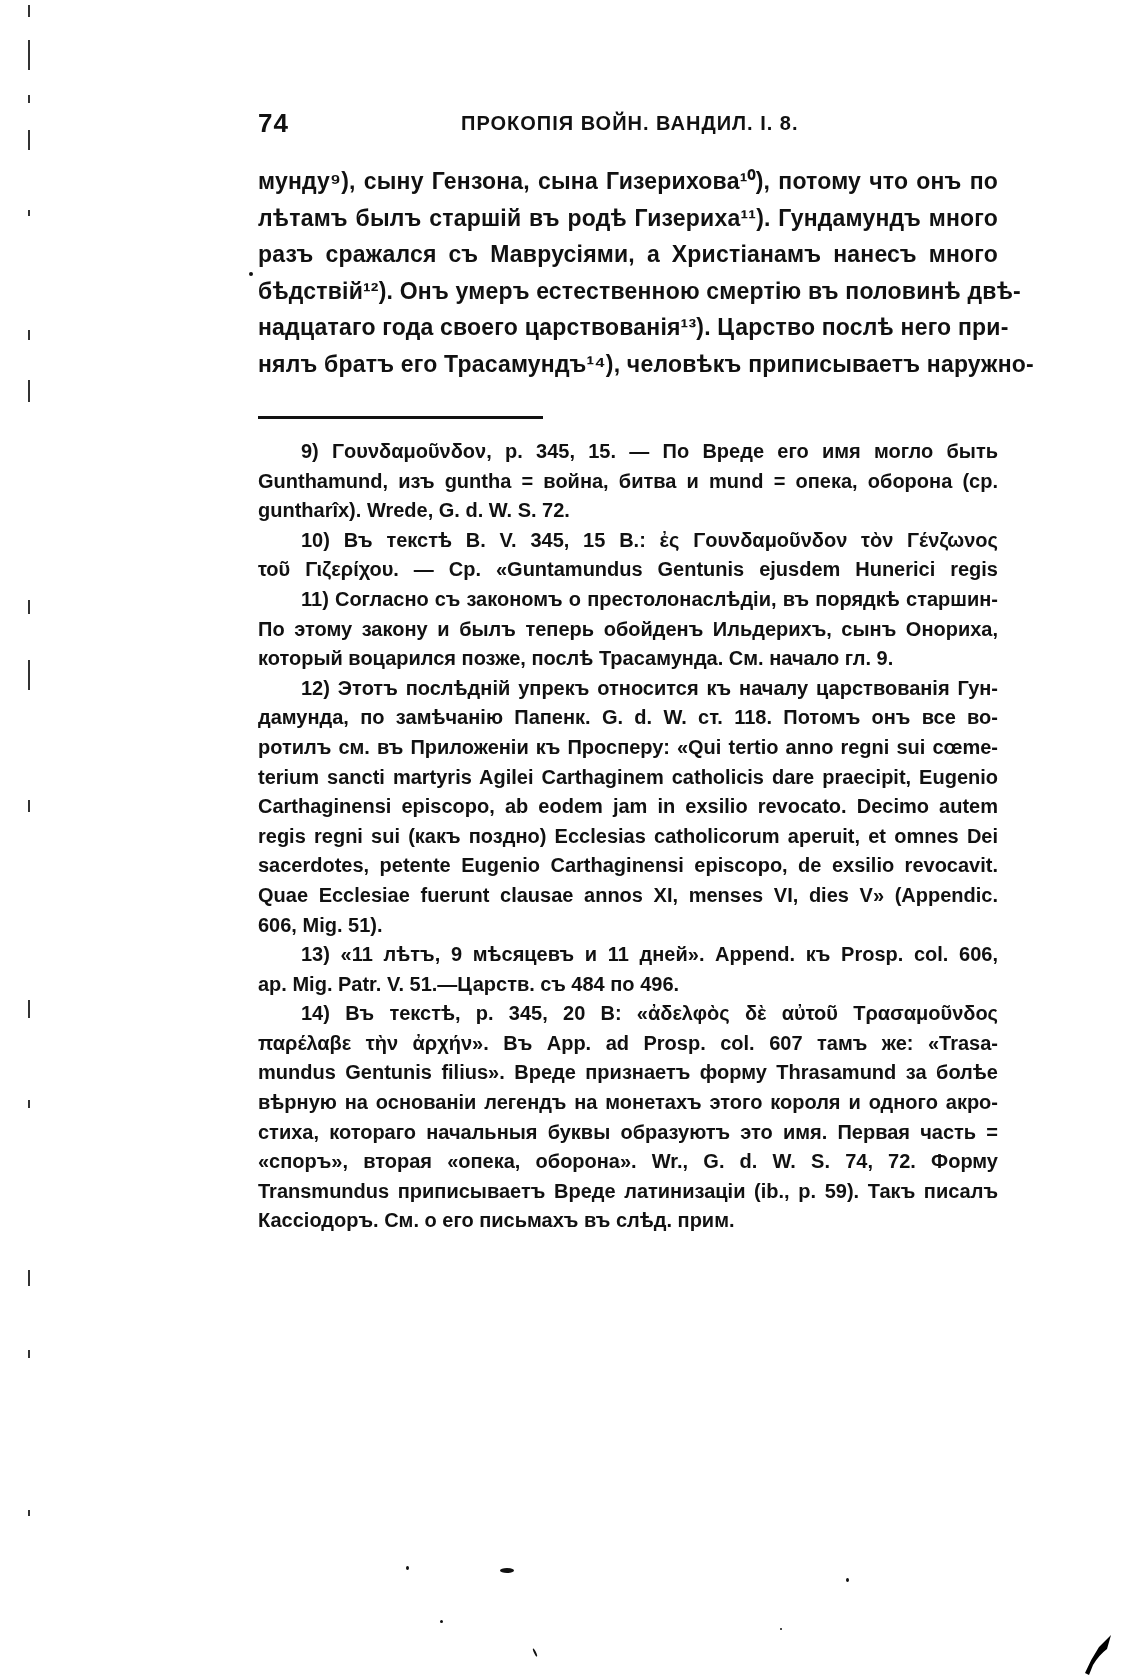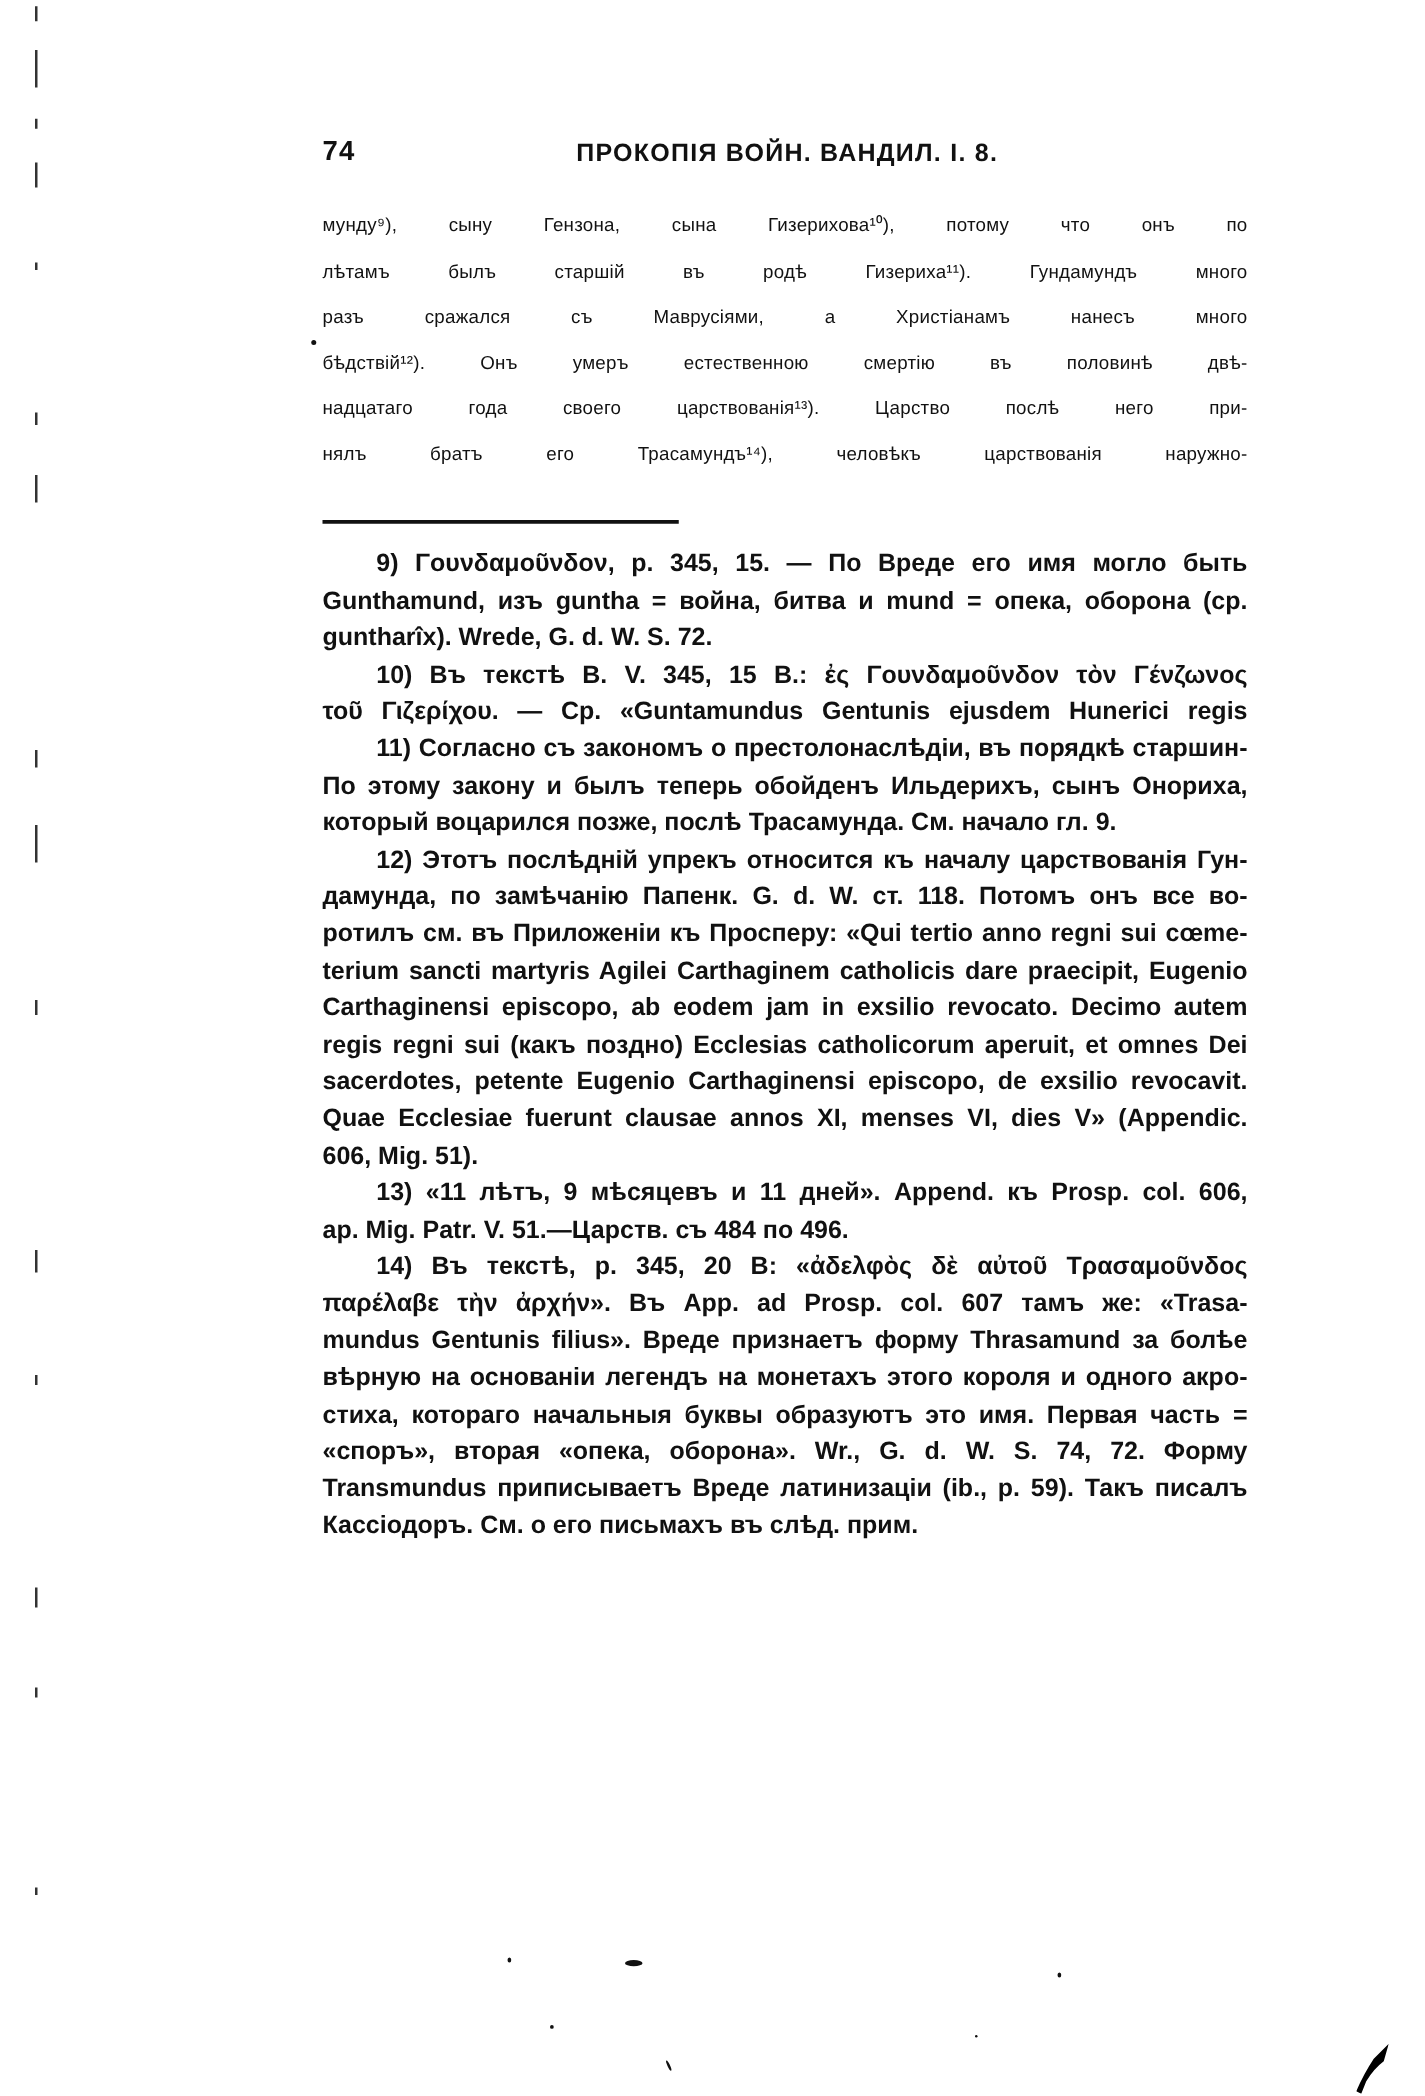--- a/index.html
+++ b/index.html
@@ -8,33 +8,33 @@
     font-family: "Liberation Serif", "DejaVu Serif", serif;
     color: #111111;
   }
   .page { position: absolute; left: 0; top: 0; width: 1140px; height: 1677px; }
   .running-head {
     position: absolute; left: 258px; top: 108px; width: 560px; height: 34px;
   }
   .page-number {
     position: absolute; left: 0; top: 0;
     font-family: "Liberation Sans", "DejaVu Sans", sans-serif;
-    font-weight: bold; font-size: 22px; letter-spacing: 1px;
+    font-weight: bold; font-size: 26px; letter-spacing: 1px;
   }
   .running-title {
     position: absolute; left: 180px; top: 4px;
     font-family: "Liberation Sans", "DejaVu Sans", sans-serif;
     font-weight: bold; font-size: 20px; letter-spacing: 1px;
     text-transform: uppercase;
     margin-left: 23px;
   }
   .main-text {
     position: absolute; left: 258px; top: 163px; width: 740px;
     font-family: "Liberation Sans Narrow", "Liberation Sans", sans-serif;
-    font-weight: normal; font-size: 15px; line-height: 36.5px;
+    font-weight: bold; font-size: 23px; line-height: 36.5px;
     letter-spacing: 0.2px;
   }
   .line { white-space: nowrap; display: block; height: 36.5px; overflow: visible; }
   .line.justify { text-align: justify; text-align-last: justify; }
   .rule {
     position: absolute; left: 258px; top: 416px; width: 285px; height: 3px;
     background: #111111;
   }
   .notes {
     position: absolute; left: 258px; top: 437px; width: 740px;
@@ -81,21 +81,21 @@
     <span class="page-number">74</span>
     <span class="running-title">ПРОКОПІЯ ВОЙН. ВАНДИЛ. I. 8.</span>
   </div>
 
   <div class="main-text">
     <span class="line justify">мунду⁹), сыну Гензона, сына Гизерихова¹⁰), потому что онъ по</span>
     <span class="line justify">лѣтамъ былъ старшій въ родѣ Гизериха¹¹). Гундамундъ много</span>
     <span class="line justify">разъ сражался съ Маврусіями, а Христіанамъ нанесъ много</span>
     <span class="line justify">бѣдствій¹²). Онъ умеръ естественною смертію въ половинѣ двѣ-</span>
     <span class="line justify">надцатаго года своего царствованія¹³). Царство послѣ него при-</span>
-    <span class="line justify">нялъ братъ его Трасамундъ¹⁴), человѣкъ царствованія наружно-</span>
+    <span class="line justify">нялъ братъ его Трасамундъ¹⁴), человѣкъ приписываетъ наружно-</span>
   </div>
 
   <div class="rule"></div>
 
   <div class="notes">
     <div class="note">
       <span class="nline first justify">9) Γουνδαμοῦνδον, p. 345, 15. — По Вреде его имя могло быть</span>
       <span class="nline justify">Gunthamund, изъ guntha = война, битва и mund = опека, оборона (ср.</span>
       <span class="nline">guntharîx). Wrede, G. d. W. S. 72.</span>
     </div>

